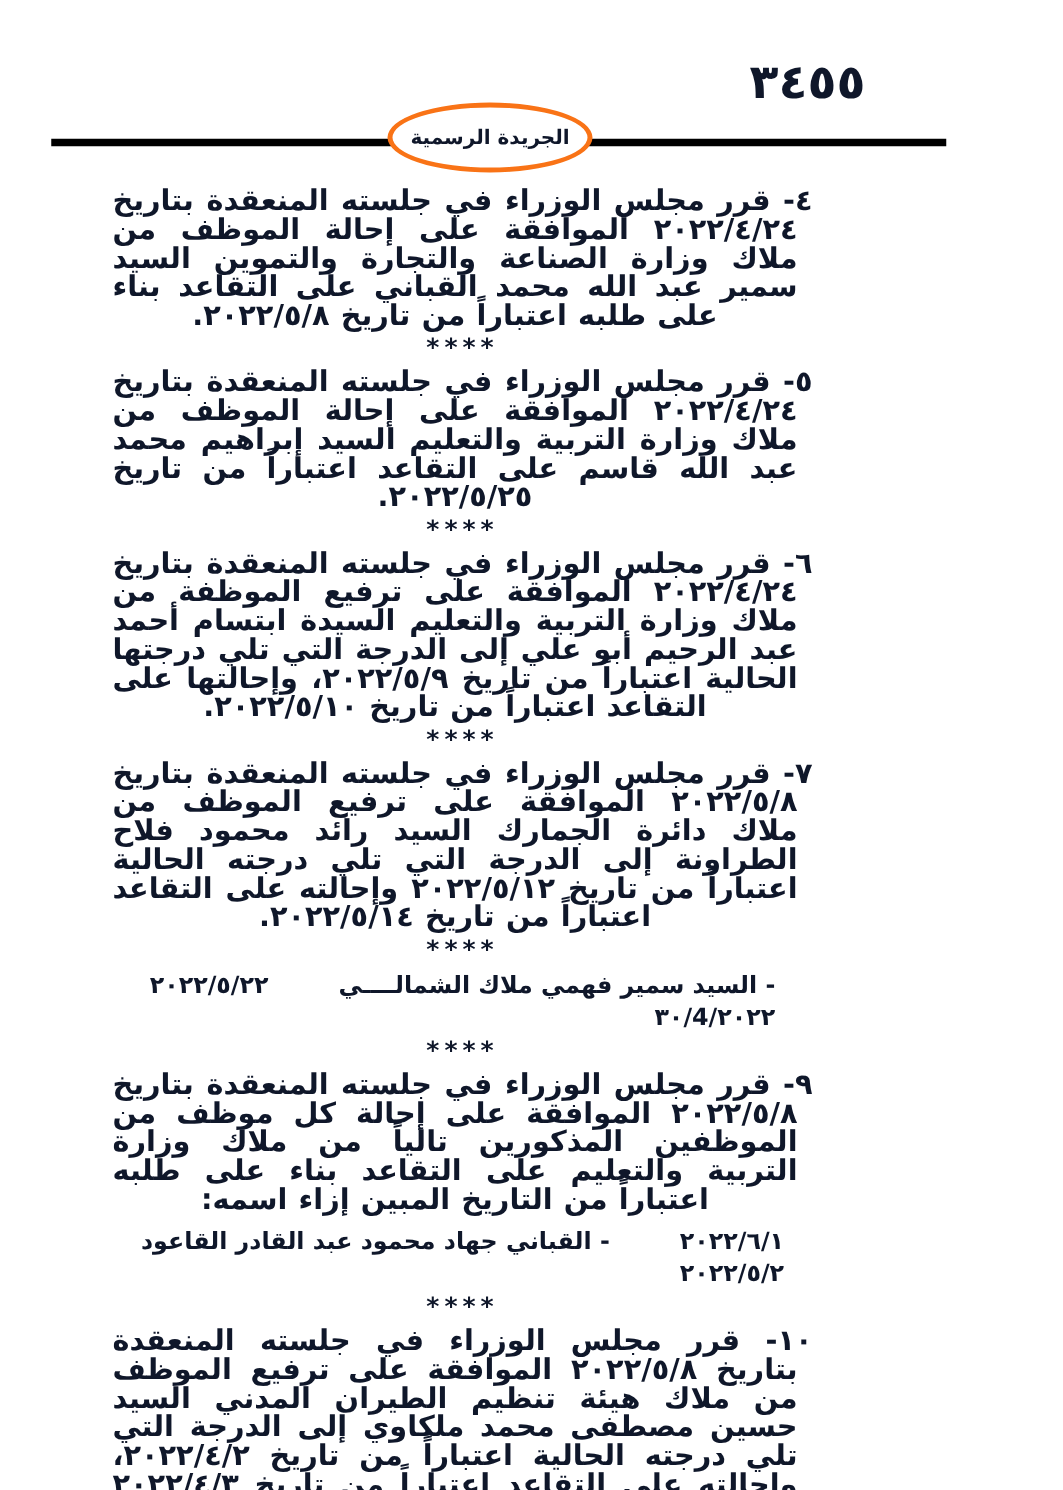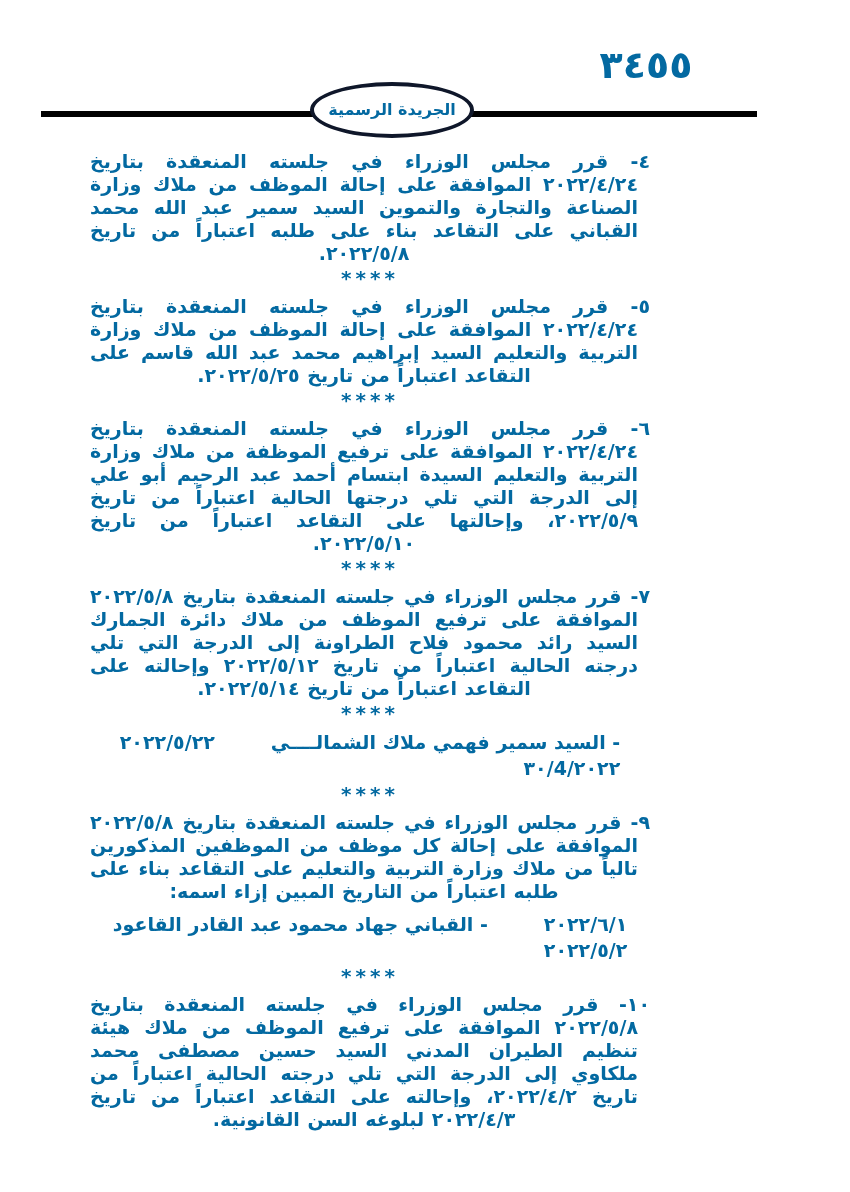--- a/index.html
+++ b/index.html
@@ -5,21 +5,21 @@
   html, body {
     margin: 0;
     padding: 0;
     background: #ffffff;
   }
   .page {
     position: relative;
     width: 850px;
     height: 1192px;
     background: #ffffff;
-    color: #0369a1;
+    color: #0f172a;
     font-family: "DejaVu Sans", sans-serif;
     font-weight: bold;
     direction: rtl;
     overflow: hidden;
   }
 
   
   .page-number {
     position: absolute;
     top: 46px;
@@ -38,21 +38,21 @@
     height: 6px;
     background: #000000;
   }
   .banner-oval {
     position: absolute;
     top: 82px;
     left: 310px;
     width: 156px;
     height: 48px;
     background: #ffffff;
-    border: 4px solid #0f172a;
+    border: 4px solid #f97316;
     border-radius: 50%;
     display: flex;
     align-items: center;
     justify-content: center;
   }
   .banner-oval span {
     font-size: 16px;
     line-height: 1;
     white-space: nowrap;
   }
@@ -60,21 +60,21 @@
   
   .body {
     position: absolute;
     top: 150px;
     left: 90px;
     width: 560px;
     direction: rtl;
   }
   .decree-text {
     margin: 0;
-    font-size: 19px;
+    font-size: 23px;
     line-height: 23px;
     text-align: justify;
     text-align-last: center;
     -moz-text-align-last: center;
     padding-right: 12px;
     text-indent: -12px;
     word-spacing: 1px;
   }
   .sep {
     text-align: center;

